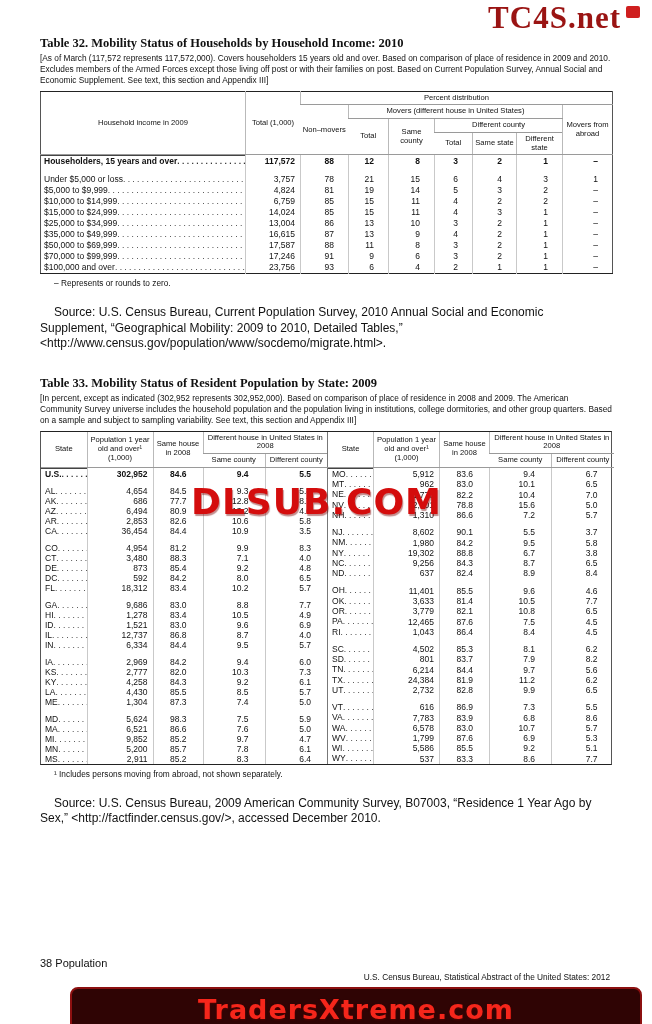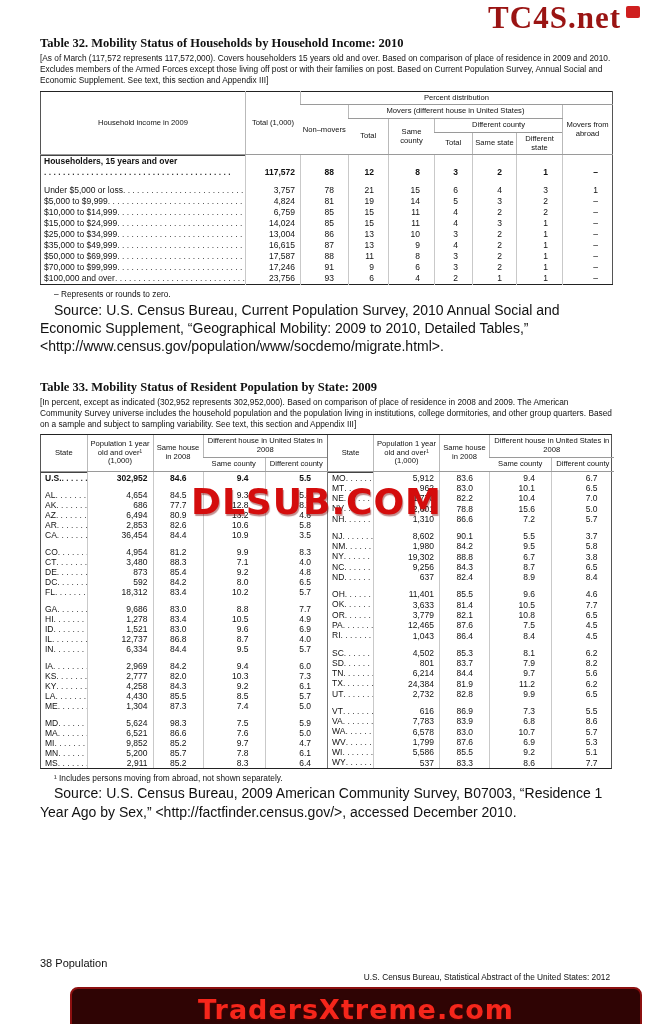--- a/index.html
+++ b/index.html
@@ -10,38 +10,38 @@
     font-family:"Liberation Sans", sans-serif; color:#111;
   }
   .content { padding:36px 40px 0 40px; }
 
   .tbl-title {
     font-family:"Liberation Serif", serif; font-weight:bold;
     font-size:12.5px; line-height:1.15; margin-bottom:3px;
   }
   .tbl-note { font-size:8.3px; line-height:1.3; margin-bottom:5px; color:#111; }
   .small-note { font-size:8.3px; line-height:1.3; margin-top:4px; padding-left:14px; }
-  .src-note { font-size:14px; line-height:1.3; margin-top:1px; text-indent:14px; }
+  .src-note { font-size:12px; line-height:1.3; margin-top:16px; text-indent:14px; }
 
   table { border-collapse:collapse; width:100%; table-layout:fixed; }
   th { font-weight:normal; font-size:7.6px; line-height:1.15; text-align:center;
        vertical-align:middle; padding:2px 2px; color:#111; }
   td { font-size:8.5px; vertical-align:bottom; }
 
   
   .t32 { border:1px solid #555; border-top:1.4px solid #222; border-bottom:1.2px solid #222; }
   .t32 th { border-left:1px solid #b9b9b9; border-bottom:1px solid #9a9a9a; }
   .t32 tr > *:first-child { border-left:none; }
   .t32 tbody td { border-left:1px solid #c9c9c9; line-height:11px; }
   .t32 tbody tr:first-child td { border-top:1.2px solid #444; }
   .t32 td.stub { display:flex; padding-left:3px; overflow:hidden; }
   .t32 td.num { text-align:right; }
   .t32 td.total { padding-right:5px; }
   .t32 td.pct { padding-right:14px; }
-  .t32 tr.bold td { font-weight:bold;flex-direction:column; }
+  .t32 tr.bold td { font-weight:bold; }
   .t32 tr.gap td { height:7px; line-height:7px; }
 
   
   .t33wrap { display:flex; border:1px solid #555; border-top:1.4px solid #222; border-bottom:1.2px solid #222; margin-top:2px; }
   .t33 { width:50%; }
   .t33 + .t33 { border-left:1.2px solid #777; }
   .t33 th { border-left:1px solid #b9b9b9; border-bottom:1px solid #9a9a9a; }
   .t33 tr > *:first-child { border-left:none; }
   .t33 tbody td { border-left:1px solid #c9c9c9; line-height:10px; }
   .t33 tbody tr:first-child td { border-top:1.2px solid #444; }

